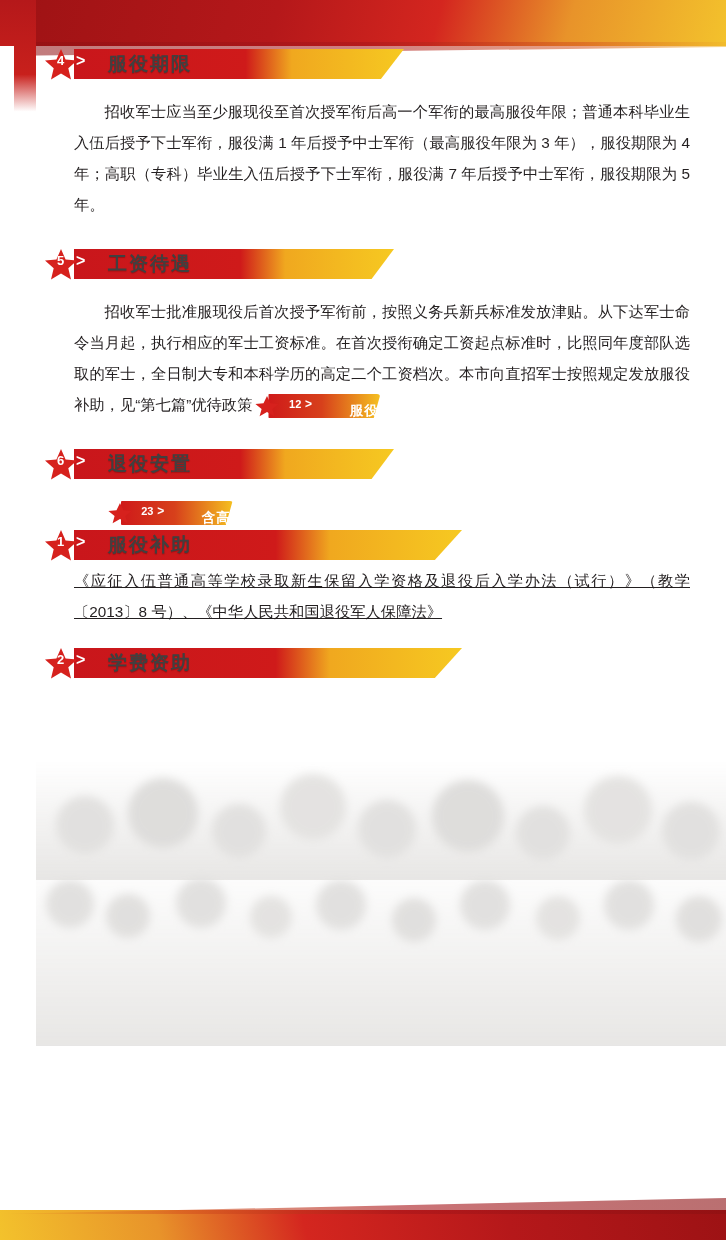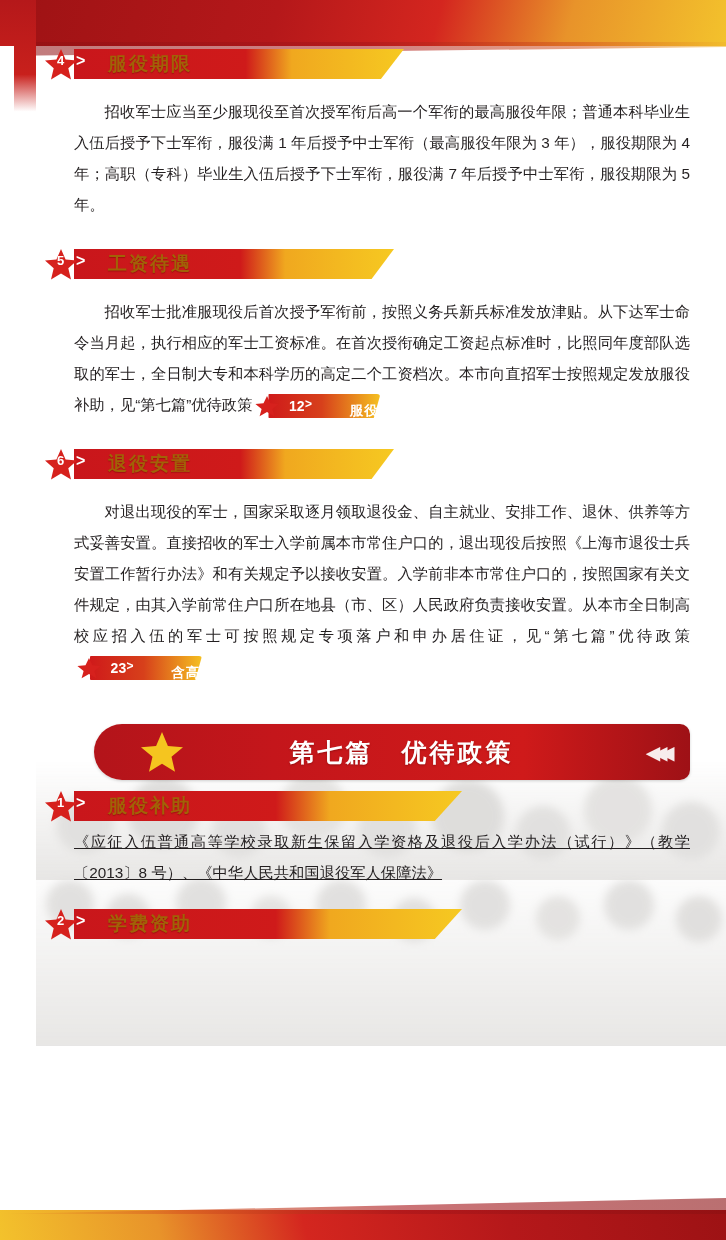--- a/index.html
+++ b/index.html
@@ -116,21 +116,21 @@
     top: 7px;
     z-index: 4;
     color: #ffffff;
     font-size: 16px;
     font-weight: bold;
     line-height: 1;
   }
   .sec-head .title {
     position: relative;
     z-index: 5;
-    color: #a16207;
+    color: #404040;
     font-size: 19px;
     font-weight: bold;
     letter-spacing: 2px;
     margin-left: 34px;
     text-shadow: 0 1px 1px rgba(90,0,0,.35);
   }
 
   
   p.body {
     margin: 14px 36px 0 38px;
@@ -167,21 +167,21 @@
     position: absolute;
     left: 0; top: 1px;
     width: 26px; height: 22px;
     z-index: 3;
   }
   .reftag .rnum {
     position: absolute;
     left: 4px; top: 5px;
     z-index: 4;
     color: #fff;
-    font-size: 14px;
+    font-size: 11px;
     font-weight: bold;
     line-height: 1;
   }
   .reftag .rchev {
     position: absolute;
     left: 20px; top: 4px;
     z-index: 4;
     color: #fff;
     font-size: 12px;
     font-weight: bold;
@@ -331,33 +331,24 @@
 
     <div class="sec-head">
       <div class="bar w2"></div>
       <svg class="star" viewBox="0 0 34 32">
         <polygon points="17,1 21.6,11.6 33,12.6 24.3,20.2 27,31.4 17,25.5 7,31.4 9.7,20.2 1,12.6 12.4,11.6" fill="#d6211d"></polygon>
       </svg>
       <span class="num">6</span>
       <span class="chev">&gt;</span>
       <span class="title">退役安置</span>
     </div>
-    <p class="body"><span>对退出现役的军士，国家采取逐月领取退役金、自主就业、安排工作、退休、供养等方式妥善安置。直接招收的军士入学前属本市常住户口的，退出现役后按照《上海市退役士兵安置工作暂行办法》和有关规定予以接收安置。入学前非本市常住户口的，按照国家有关文件规定，由其入学前常住户口所在地县（市、区）人民政府负责接收安置。从本市全日制高校应招入伍的军士可按照规定专项落户和申办居住证，见“第七篇”优待政策</span><span class="reftag"><span class="shape s2"></span><svg class="rstar" viewBox="0 0 26 22">
+    <p class="body"><span class="reftag"><span class="shape s2"></span><svg class="rstar" viewBox="0 0 26 22">
             <polygon points="13,1 16.5,8.2 24.6,8.9 18.4,14.1 20.4,21.2 13,17 5.6,21.2 7.6,14.1 1.4,8.9 9.5,8.2" fill="#d6211d"></polygon>
           </svg><span class="rnum">23</span><span class="rchev">&gt;</span><span class="rlabel">含高校新生</span></span></p>
 
-    <div class="chapter-wrap">
-      <div class="chapter">
-        <svg class="cstar" viewBox="0 0 44 42">
-          <polygon points="22,1 27.9,15 43,16.2 31.5,25.8 35,40.8 22,32.8 9,40.8 12.5,25.8 1,16.2 16.1,15" fill="#f5c51f"></polygon>
-        </svg>
-        <span class="ctitle">第七篇　优待政策</span>
-        <span class="cchev">◂◂◂</span>
-      </div>
-    </div>
 
     <div class="sec-head">
       <div class="bar w3"></div>
       <svg class="star" viewBox="0 0 34 32">
         <polygon points="17,1 21.6,11.6 33,12.6 24.3,20.2 27,31.4 17,25.5 7,31.4 9.7,20.2 1,12.6 12.4,11.6" fill="#d6211d"></polygon>
       </svg>
       <span class="num">1</span>
       <span class="chev">&gt;</span>
       <span class="title">服役补助</span>
     </div>

